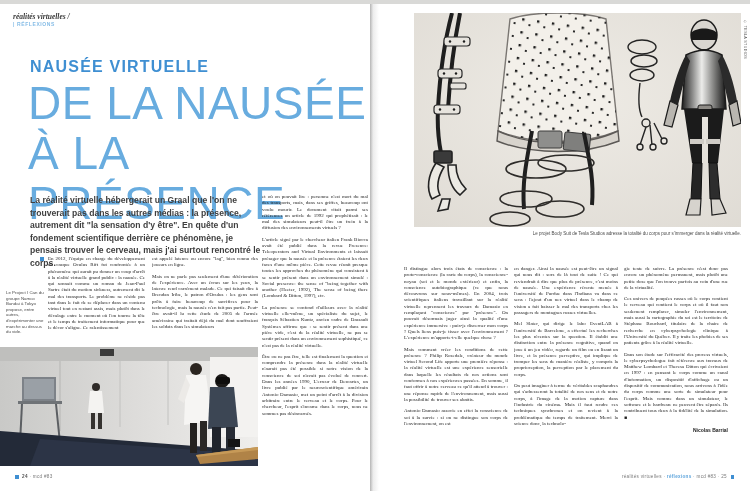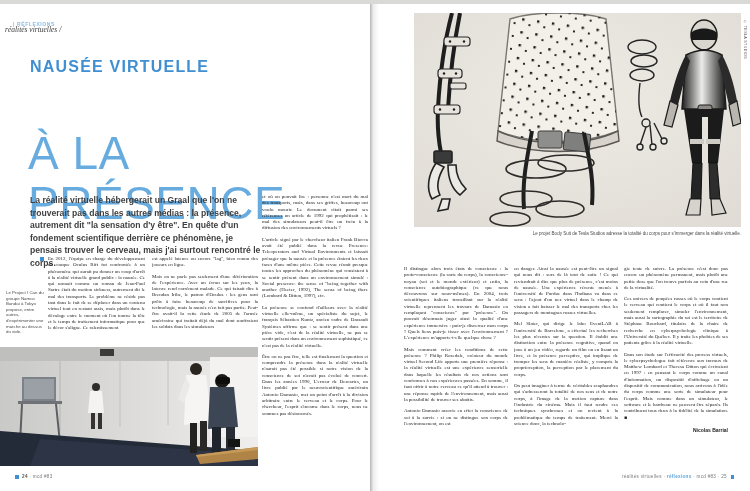--- a/index.html
+++ b/index.html
@@ -6,22 +6,22 @@
   .spread{position:relative;width:750px;height:491px;background:#ffffff;overflow:hidden;
           font-family:"Liberation Sans",sans-serif;}
   .topstrip{position:absolute;left:0;top:0;width:750px;height:4px;background:#d9d9d7;}
   .gutter{position:absolute;left:370px;top:4px;width:9px;height:487px;
           background:linear-gradient(90deg,rgba(120,120,120,0.55),rgba(180,180,180,0.25) 35%,rgba(255,255,255,0) 100%);}
   .page{position:absolute;top:0;height:491px;}
   .page-left{left:0;width:370px;}
   .page-right{left:379px;width:371px;}
 
   
-  .brand{position:absolute;left:5px;top:12px;font-family:"Liberation Serif",serif;
-         font-style:italic;font-weight:normal;font-size:7.5px;color:#3a3a3a;margin-top:13px;}
+  .brand{position:absolute;left:13px;top:12px;font-family:"Liberation Serif",serif;
+         font-style:italic;font-weight:bold;font-size:7.5px;color:#3a3a3a;}
   .section-label{position:absolute;left:13px;top:21px;font-size:5px;color:#85bce6;
          letter-spacing:0.6px;font-weight:bold;}
 
   
   .kicker{position:absolute;left:30px;top:58px;font-size:16px;font-weight:bold;
           color:#3f8fd2;letter-spacing:1.2px;}
   .headline{position:absolute;left:28px;top:78px;font-size:46px;line-height:50px;
             font-weight:100;color:#68acdf;letter-spacing:0.5px;}
 
   
@@ -72,21 +72,21 @@
 
 <div class="spread">
   <div class="topstrip"></div>
 
   <div class="page page-left">
     <div class="brand">réalités virtuelles /</div>
     <div class="section-label">| RÉFLEXIONS</div>
 
     <div class="kicker">NAUSÉE VIRTUELLE</div>
     <div class="headline">
-      <br>
+      <span>DE LA NAUSÉE</span><br>
       <span>À LA PRÉSENCE</span>
     </div>
 
     <div class="intro">La réalité virtuelle hébergerait un Graal que l'on ne trouverait pas dans les autres médias : la présence, autrement dit "la sensation d'y être". En quête d'un fondement scientifique derrière ce phénomène, je pensais trouver le cerveau, mais j'ai surtout rencontré le corps.</div>
 
     <div class="lead-square"></div>
     <div class="col l-col1">
         <p>En 2012, l'équipe en charge du développement du casque Oculus Rift fut confrontée à un phénomène qui aurait pu donner un coup d'arrêt à la réalité virtuelle grand public : la nausée. Ce qui sonnait comme un roman de Jean-Paul Sartre était du motion sickness, autrement dit le mal des transports. Le problème ne réside pas tant dans le fait de se déplacer dans un contenu virtuel tout en restant assis, mais plutôt dans le décalage entre le moment où l'on tourne la tête et le temps de traitement informatique pour que le décor s'aligne. Ce ralentissement</p>
       </div>
     <div class="col l-col2">

